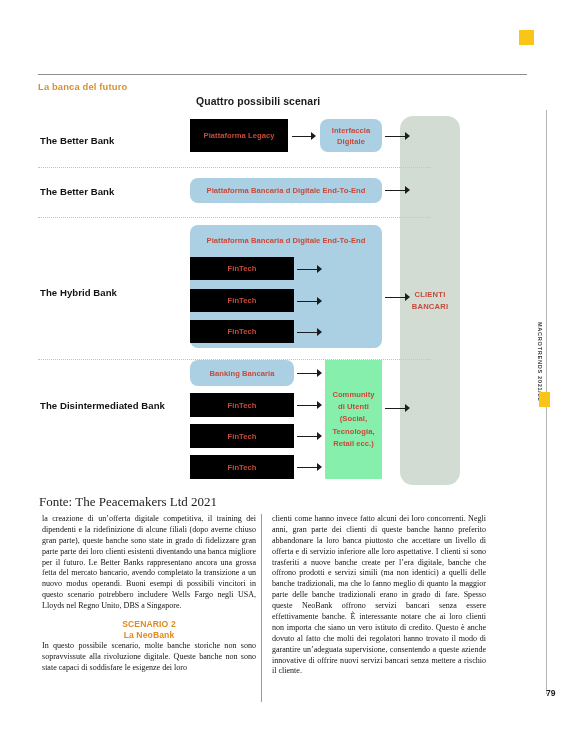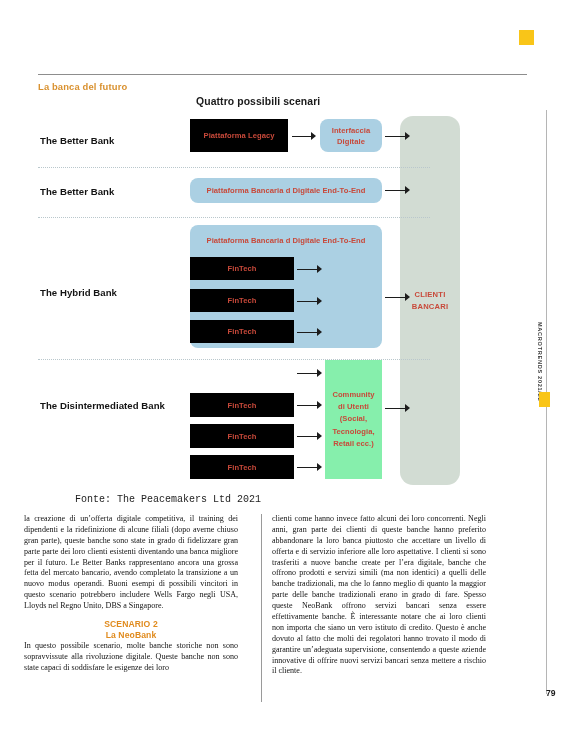--- a/index.html
+++ b/index.html
@@ -89,35 +89,35 @@
     position:absolute; right:0; top:0;
     width:0; height:0;
     border-top:4px solid transparent;
     border-bottom:4px solid transparent;
     border-left:5.5px solid #1c1c1c;
   }
 
   
   .source{
     position:absolute; left:39px; top:494px;
-    font-family:Liberation Mono, monospace;
-    font-size:10px; color:#1d1d1d;margin-left:36px;
+    font-family:Liberation Serif, serif;
+    font-size:13px; color:#1d1d1d;
   }
 
   
   .col{
     position:absolute; top:514px;
     width:214px;
     font-family:"Liberation Serif", serif;
     font-size:8.05px; line-height:1.355;
     color:#121212;
     text-align:justify;
     hyphens:manual;
   }
-  .col.left { left:24px; }
+  .col.left { left:42px; }
   .col.right{ left:272px; }
   .col p { margin:0; }
   .col-rule{
     position:absolute; left:261px; top:514px;
     width:1px; height:188px; background:#9a9a9a;
   }
 
   .sec-head{
     font-family:"Liberation Sans", sans-serif;
     font-size:8.6px; font-weight:bold; color:#E08B1E;
@@ -219,20 +219,23 @@
       <span class="head"></span>
   </div>
   <div class="arrow" style="left:385px; top:293px; width:25px;">
     <span class="shaft"></span>
       <span class="head"></span>
   </div>
 
   <div class="divider" style="top:359px;"></div>
 
   <div class="row-label" style="top:400px;">The Disintermediated Bank</div>
+  <div class="dbox blue" style="left:190px; top:360px; width:104px; height:26px;">
+    <span id="b_3_0">Banking Bancaria</span>
+  </div>
   <div class="arrow" style="left:297px; top:369px; width:25px;">
     <span class="shaft"></span>
       <span class="head"></span>
   </div>
   <div class="dbox peach" style="left:190px; top:393px; width:104px; height:24px;">
     <span id="b_3_1">FinTech</span>
   </div>
   <div class="arrow" style="left:297px; top:401px; width:25px;">
     <span class="shaft"></span>
       <span class="head"></span>

